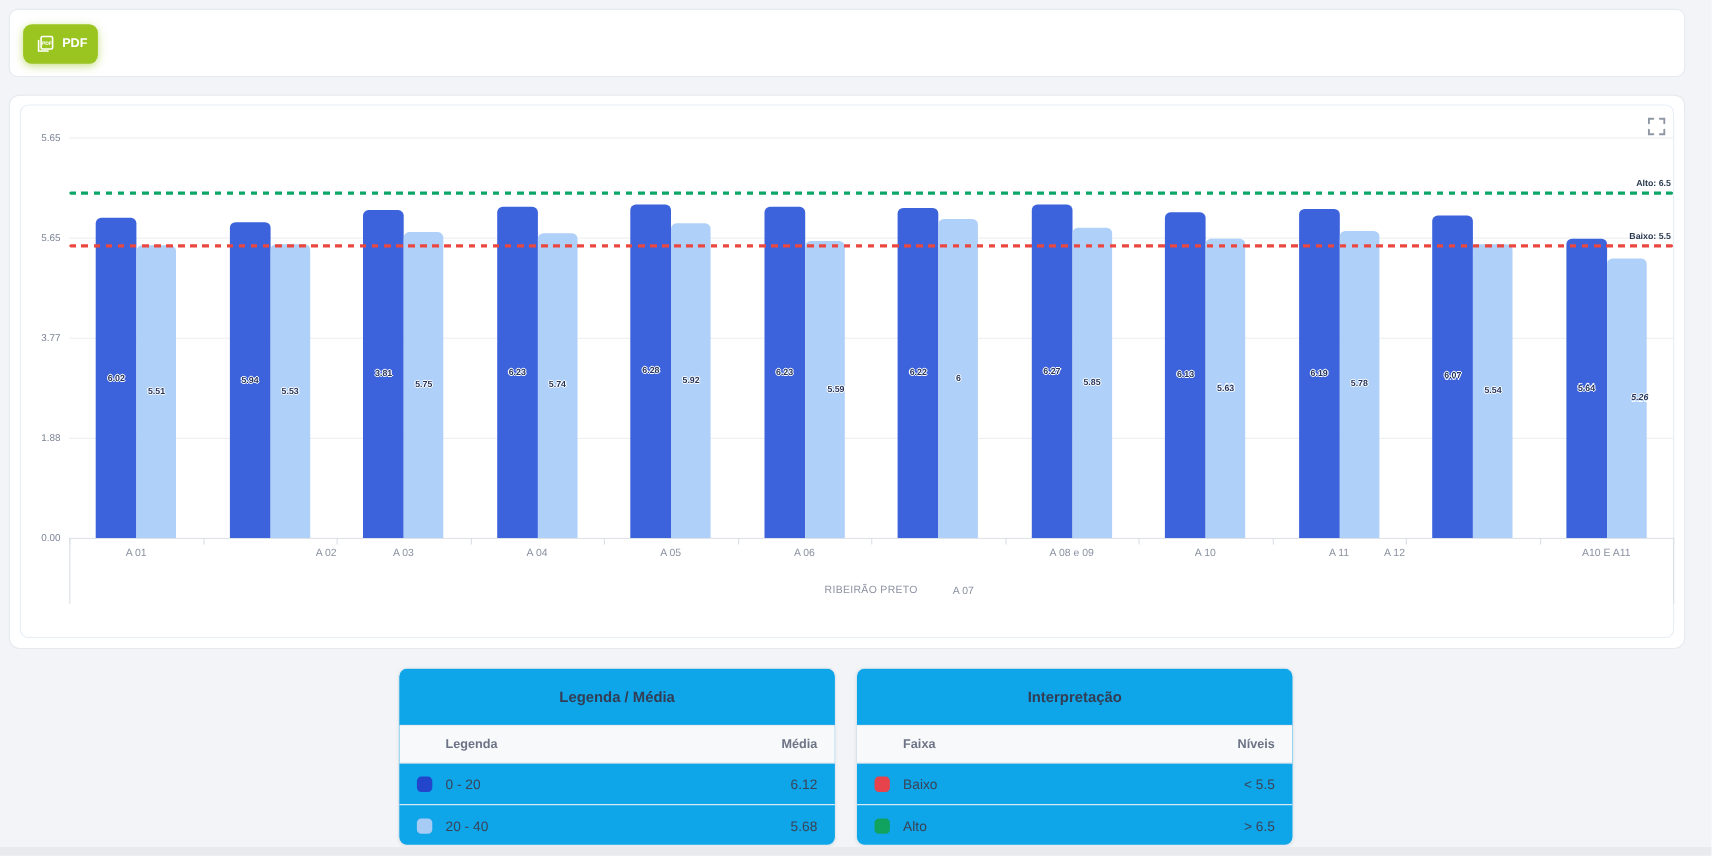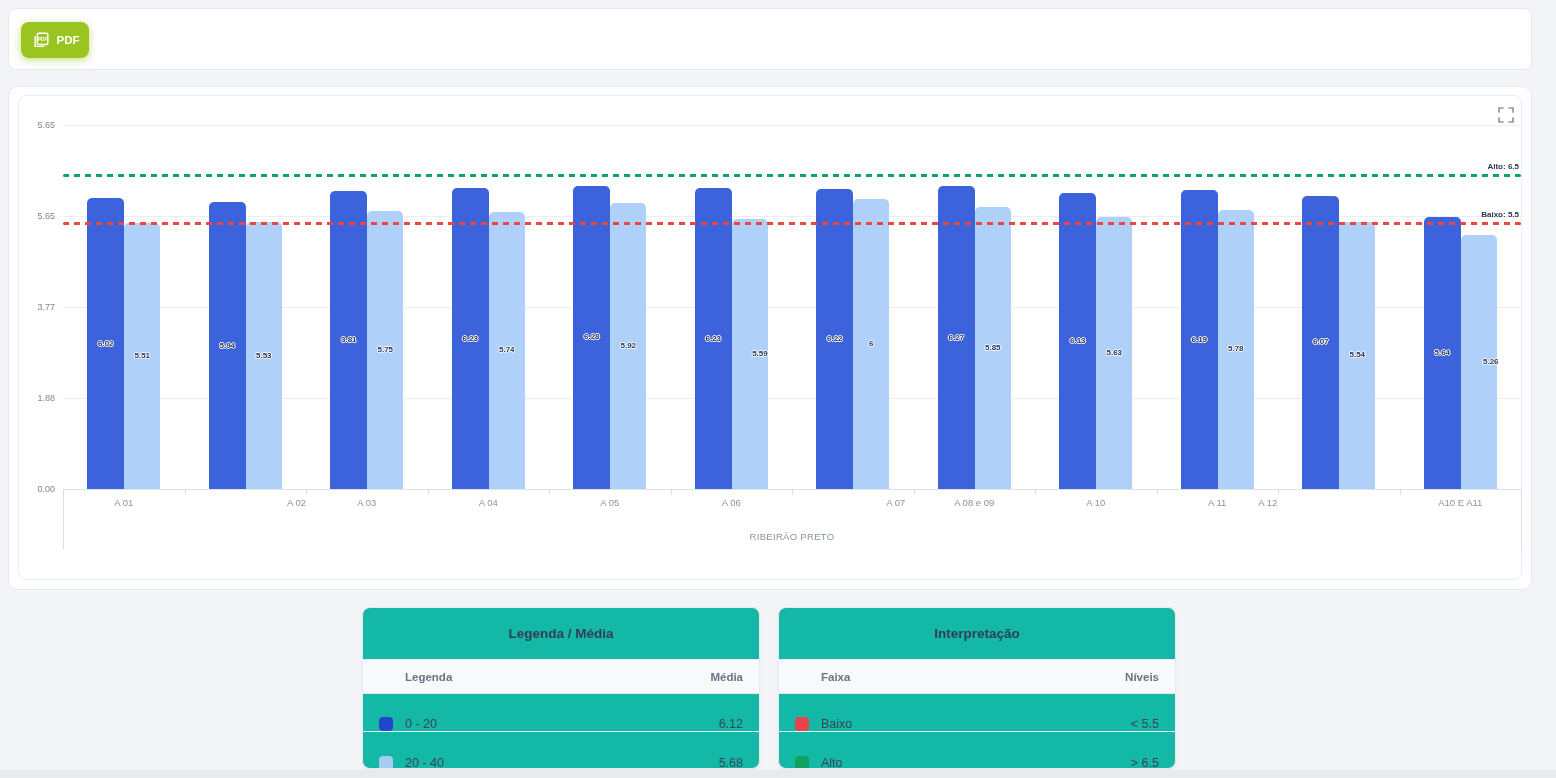--- a/index.html
+++ b/index.html
@@ -40,28 +40,28 @@
   .group-label { position:absolute; left:54px; width:1458px; top:444px; text-align:center;
                  font-size:9.5px; color:#8A91A0; letter-spacing:.3px; }
   .bar { position:absolute; border-radius:5px 5px 0 0; }
   .bar-label { position:absolute; text-align:center; font-size:8px; font-weight:bold; color:#24335B;
                text-shadow:-1px 0 0 #fff,1px 0 0 #fff,0 -1px 0 #fff,0 1px 0 #fff; }
   .refline { position:absolute; left:54px; width:1458px; height:3px; border-radius:2px; z-index:5; }
   .ref-label { position:absolute; left:54px; width:1456px; text-align:right; font-size:8px;
                font-weight:bold; color:#2A3950; z-index:6; }
 
   
-  .table-card { position:absolute; top:607px; width:398px; height:162px; background:#14b8a6;
+  .table-card { position:absolute; top:607px; width:398px; height:162px; background:#0ea5e9;
                 border:1px solid #E6E9EF; border-radius:8px; box-shadow:0 1px 3px rgba(16,24,40,.05); overflow:hidden; }
   .tc-title { height:52px; line-height:52px; text-align:center; font-weight:bold; font-size:13.5px;
               color:#333D53; border-bottom:1px solid #EAECF1; }
   .tc-head { height:34px; background:#F8F9FB; border-bottom:1px solid #E5E8EE; display:flex;
              align-items:center; justify-content:space-between; padding:0 16px 0 42px;
              font-size:11.5px; font-weight:bold; color:#6B7385; }
-  .tc-row { height:38px; display:flex; align-items:flex-end; padding:0 16px; border-bottom:1px solid #EFF1F5;
+  .tc-row { height:38px; display:flex; align-items:center; padding:0 16px; border-bottom:1px solid #EFF1F5;
             font-size:12.5px; color:#3A4356; }
   .tc-row:last-child { border-bottom:none; }
   .swatch { width:14px; height:14px; border-radius:4px; flex:0 0 auto; }
   .tc-row .rlabel { margin-left:12px; }
   .tc-row .rvalue { margin-left:auto; }
 
   #bottom-strip { position:absolute; left:0; top:770px; width:1556px; height:8px; background:#E8EAED; }
 </style>
 </head>
 <body>
@@ -113,21 +113,21 @@
         <div class="xtick" style="left: 1269px;"></div>
         <div class="xtick" style="left: 1390.5px;"></div>
         <div class="xtick" style="left: 1512px;"></div>
         <div class="xbracket" style="left: 1512px;"></div>
         <div class="cat-label" style="left: 54px; width: 121.5px;">A 01</div>
         <div class="cat-label" style="left: 175.5px; width: 121.5px; text-align: right;">A 02</div>
         <div class="cat-label" style="left: 297px; width: 121.5px;">A 03</div>
         <div class="cat-label" style="left: 418.5px; width: 121.5px;">A 04</div>
         <div class="cat-label" style="left: 540px; width: 121.5px;">A 05</div>
         <div class="cat-label" style="left: 661.5px; width: 121.5px;">A 06</div>
-        <div class="cat-label" style="left: 826px; width: 121.5px;">A 07</div>
+        <div class="cat-label" style="left: 806px; width: 121.5px; margin-top: 35px;">A 07</div>
         <div class="cat-label" style="left: 904.5px; width: 121.5px;">A 08 e 09</div>
         <div class="cat-label" style="left: 1026px; width: 121.5px;">A 10</div>
         <div class="cat-label" style="left: 1147.5px; width: 121.5px;">A 11</div>
         <div class="cat-label" style="left: 1198px; width: 121.5px;">A 12</div>
         <div class="cat-label" style="left: 1390.5px; width: 121.5px;">A10 E A11</div>
         <div class="group-label">RIBEIRÃO PRETO</div>
         <div class="bar" style="left: 78.25px; top: 111.379px; width: 37px; height: 290.621px; background: rgb(61, 99, 220);"></div>
         <div class="bar-label" style="left: 78.25px; width: 37px; top: 251.69px;">6.02</div>
         <div class="bar" style="left: 199.75px; top: 115.241px; width: 37px; height: 286.759px; background: rgb(61, 99, 220);"></div>
         <div class="bar-label" style="left: 199.75px; width: 37px; top: 253.621px;">5.94</div>
@@ -167,21 +167,21 @@
         <div class="bar-label" style="left: 844.25px; width: 36px; top: 252.172px;">6</div>
         <div class="bar" style="left: 965.75px; top: 119.586px; width: 36px; height: 282.414px; background: rgb(175, 208, 248);"></div>
         <div class="bar-label" style="left: 965.75px; width: 36px; top: 255.793px;">5.85</div>
         <div class="bar" style="left: 1087.25px; top: 130.207px; width: 36px; height: 271.793px; background: rgb(175, 208, 248);"></div>
         <div class="bar-label" style="left: 1087.25px; width: 36px; top: 261.103px;">5.63</div>
         <div class="bar" style="left: 1208.75px; top: 122.966px; width: 36px; height: 279.034px; background: rgb(175, 208, 248);"></div>
         <div class="bar-label" style="left: 1208.75px; width: 36px; top: 257.483px;">5.78</div>
         <div class="bar" style="left: 1330.25px; top: 134.552px; width: 36px; height: 267.448px; background: rgb(175, 208, 248);"></div>
         <div class="bar-label" style="left: 1330.25px; width: 36px; top: 263.276px;">5.54</div>
         <div class="bar" style="left: 1451.75px; top: 148.069px; width: 36px; height: 253.931px; background: rgb(175, 208, 248);"></div>
-        <div class="bar-label" style="left: 1451.75px; width: 60px; top: 270.034px;">5.26</div>
+        <div class="bar-label" style="left: 1451.75px; width: 60px; top: 270.034px; font-style: italic;">5.26</div>
         <div class="refline" style="top: 86.7069px; background: repeating-linear-gradient(90deg, rgb(11, 166, 103) 0px, rgb(11, 166, 103) 6px, transparent 6px, transparent 11px);"></div>
         <div class="ref-label" style="top: 75.2069px;">Alto: 6.5</div>
         <div class="refline" style="top: 134.983px; background: repeating-linear-gradient(90deg, rgb(234, 71, 64) 0px, rgb(234, 71, 64) 6px, transparent 6px, transparent 11px);"></div>
         <div class="ref-label" style="top: 123.483px;">Baixo: 5.5</div>
       </div>
   </div>
 
   <div id="legend-card" class="table-card" style="left:362px;">
     <div class="tc-title">Legenda / Média</div>
     <div class="tc-head">

